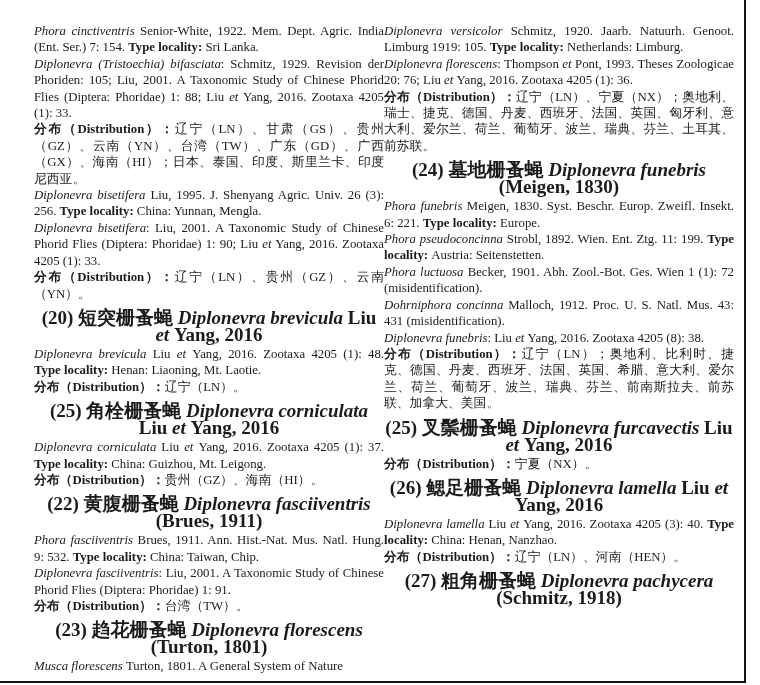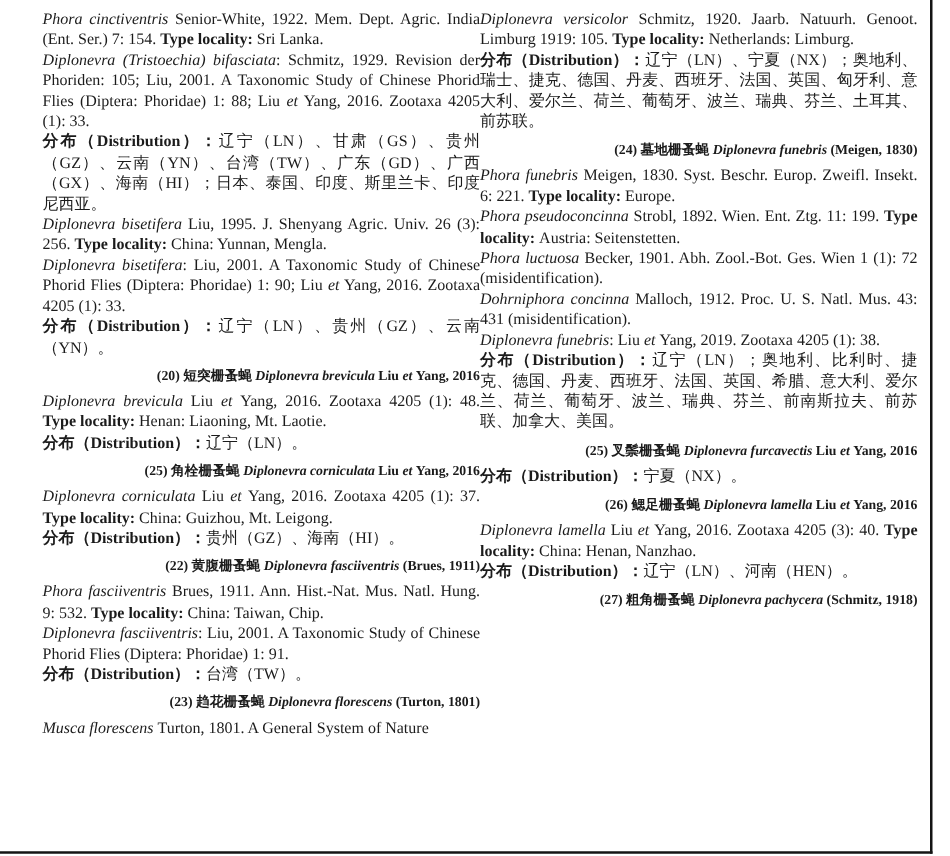--- a/index.html
+++ b/index.html
@@ -18,36 +18,36 @@
     top: 0; left: 0;
     width: 746px; height: 683px;
     border-right: 2px solid #141414;
     border-bottom: 2px solid #141414;
     pointer-events: none;
   }
   .content {
     position: absolute;
     top: 0; left: 0;
     width: 746px;
-    padding: 7px 12px 0 34px;
+    padding: 23px 12px 0 34px;
     display: flex;
   }
   .col {
     flex: 1;
     min-width: 0;
     font-size: 12.8px;
     line-height: 16.4px;
     text-align: justify;
   }
   .para { margin: 0; }
   .heading {
     margin: 7px 0 3px 0;
-    font-size: 11px;
+    font-size: 19px;
     line-height: 17px;
-    text-align: right;
+    text-align: center;
   }
   .run-n { font-style: normal; font-weight: normal; }
   .run-i { font-style: italic; }
   .run-b { font-weight: bold; }
   .run-bi { font-weight: bold; font-style: italic; }
 </style>
 </head>
 <body>
 
 <div class="page-frame"></div>
@@ -68,27 +68,28 @@
       <p class="para"><span class="run-b">分布（Distribution）：</span><span class="run-n">贵州（GZ）、海南（HI）。</span></p>
       <p class="heading"><span class="run-b">(22) 黄腹栅蚤蝇 </span><span class="run-bi">Diplonevra fasciiventris </span><span class="run-b">(Brues, 1911)</span></p>
       <p class="para"><span class="run-i">Phora fasciiventris </span><span class="run-n">Brues, 1911. Ann. Hist.-Nat. Mus. Natl. Hung. 9: 532. </span><span class="run-b">Type locality: </span><span class="run-n">China: Taiwan, Chip.</span></p>
       <p class="para"><span class="run-i">Diplonevra fasciiventris</span><span class="run-n">: Liu, 2001. A Taxonomic Study of Chinese Phorid Flies (Diptera: Phoridae) 1: 91.</span></p>
       <p class="para"><span class="run-b">分布（Distribution）：</span><span class="run-n">台湾（TW）。</span></p>
       <p class="heading"><span class="run-b">(23) 趋花栅蚤蝇 </span><span class="run-bi">Diplonevra florescens </span><span class="run-b">(Turton, 1801)</span></p>
       <p class="para"><span class="run-i">Musca florescens </span><span class="run-n">Turton, 1801. A General System of Nature</span></p>
     </div>
   <div class="col">
       <p class="para"><span class="run-i">Diplonevra versicolor </span><span class="run-n">Schmitz, 1920. Jaarb. Natuurh. Genoot. Limburg 1919: 105. </span><span class="run-b">Type locality: </span><span class="run-n">Netherlands: Limburg.</span></p>
+      <p class="para"><span class="run-i">Diplonevra florescens</span><span class="run-n">: Thompson </span><span class="run-i">et </span><span class="run-n">Pont, 1993. Theses Zoologicae 20: 76; Liu </span><span class="run-i">et </span><span class="run-n">Yang, 2016. Zootaxa 4205 (1): 36.</span></p>
       <p class="para"><span class="run-b">分布（Distribution）：</span><span class="run-n">辽宁（LN）、宁夏（NX）；奥地利、瑞士、捷克、德国、丹麦、西班牙、法国、英国、匈牙利、意大利、爱尔兰、荷兰、葡萄牙、波兰、瑞典、芬兰、土耳其、前苏联。</span></p>
       <p class="heading"><span class="run-b">(24) 墓地栅蚤蝇 </span><span class="run-bi">Diplonevra funebris </span><span class="run-b">(Meigen, 1830)</span></p>
       <p class="para"><span class="run-i">Phora funebris </span><span class="run-n">Meigen, 1830. Syst. Beschr. Europ. Zweifl. Insekt. 6: 221. </span><span class="run-b">Type locality: </span><span class="run-n">Europe.</span></p>
       <p class="para"><span class="run-i">Phora pseudoconcinna </span><span class="run-n">Strobl, 1892. Wien. Ent. Ztg. 11: 199. </span><span class="run-b">Type locality: </span><span class="run-n">Austria: Seitenstetten.</span></p>
       <p class="para"><span class="run-i">Phora luctuosa </span><span class="run-n">Becker, 1901. Abh. Zool.-Bot. Ges. Wien 1 (1): 72 (misidentification).</span></p>
       <p class="para"><span class="run-i">Dohrniphora concinna </span><span class="run-n">Malloch, 1912. Proc. U. S. Natl. Mus. 43: 431 (misidentification).</span></p>
-      <p class="para"><span class="run-i">Diplonevra funebris</span><span class="run-n">: Liu </span><span class="run-i">et </span><span class="run-n">Yang, 2019. Zootaxa 4205 (1): 38.</span></p>
+      <p class="para"><span class="run-i">Diplonevra funebris</span><span class="run-n">: Liu </span><span class="run-i">et </span><span class="run-n">Yang, 2016. Zootaxa 4205 (8): 38.</span></p>
       <p class="para"><span class="run-b">分布（Distribution）：</span><span class="run-n">辽宁（LN）；奥地利、比利时、捷克、德国、丹麦、西班牙、法国、英国、希腊、意大利、爱尔兰、荷兰、葡萄牙、波兰、瑞典、芬兰、前南斯拉夫、前苏联、加拿大、美国。</span></p>
       <p class="heading"><span class="run-b">(25) 叉鬃栅蚤蝇 </span><span class="run-bi">Diplonevra furcavectis </span><span class="run-b">Liu </span><span class="run-bi">et </span><span class="run-b">Yang, 2016</span></p>
       <p class="para"><span class="run-b">分布（Distribution）：</span><span class="run-n">宁夏（NX）。</span></p>
       <p class="heading"><span class="run-b">(26) 鳃足栅蚤蝇 </span><span class="run-bi">Diplonevra lamella </span><span class="run-b">Liu </span><span class="run-bi">et </span><span class="run-b">Yang, 2016</span></p>
       <p class="para"><span class="run-i">Diplonevra lamella </span><span class="run-n">Liu </span><span class="run-i">et </span><span class="run-n">Yang, 2016. Zootaxa 4205 (3): 40. </span><span class="run-b">Type locality: </span><span class="run-n">China: Henan, Nanzhao.</span></p>
       <p class="para"><span class="run-b">分布（Distribution）：</span><span class="run-n">辽宁（LN）、河南（HEN）。</span></p>
       <p class="heading"><span class="run-b">(27) 粗角栅蚤蝇 </span><span class="run-bi">Diplonevra pachycera </span><span class="run-b">(Schmitz, 1918)</span></p>
     </div>
 </div>
 

